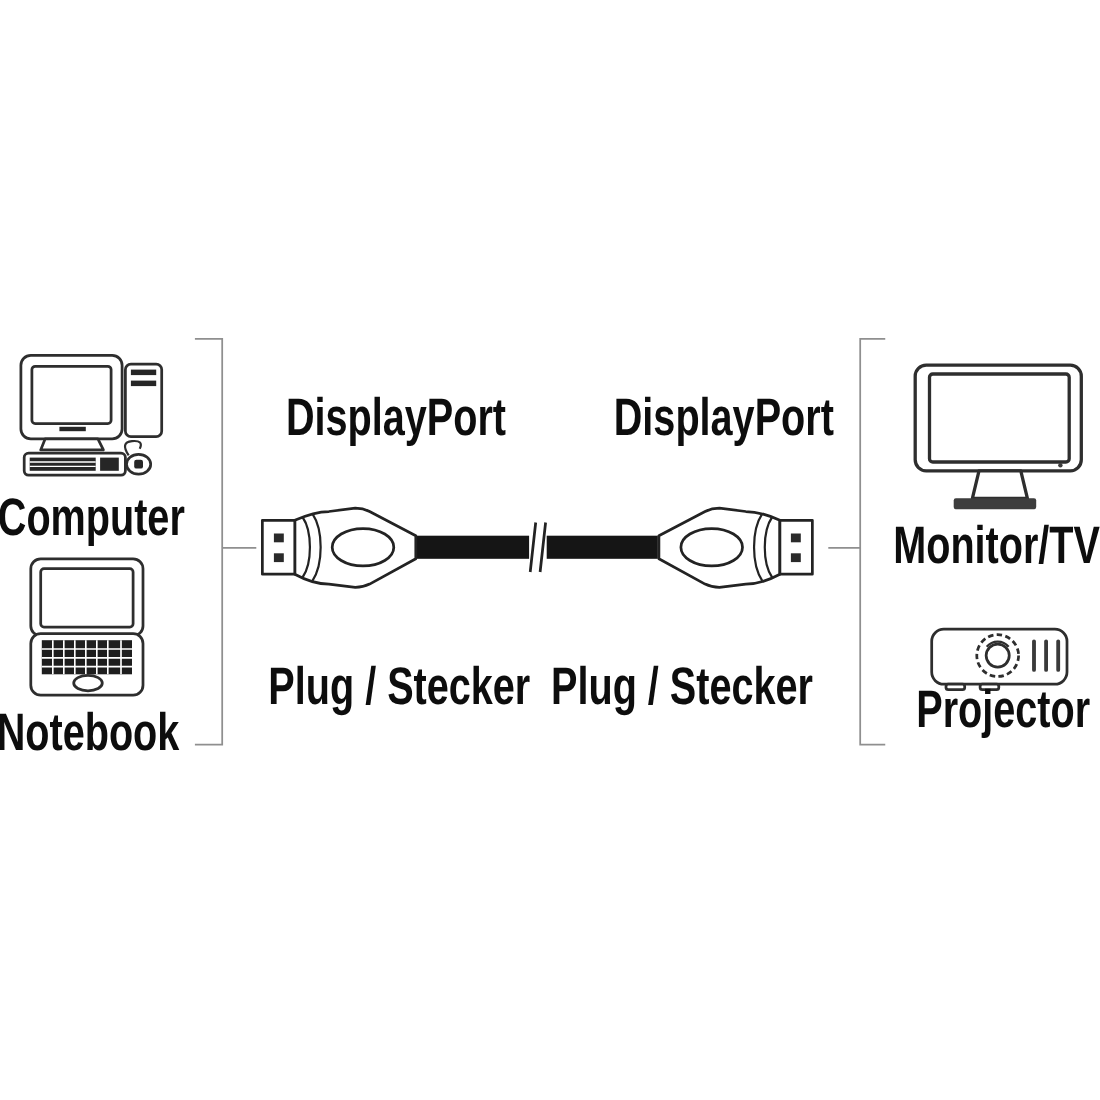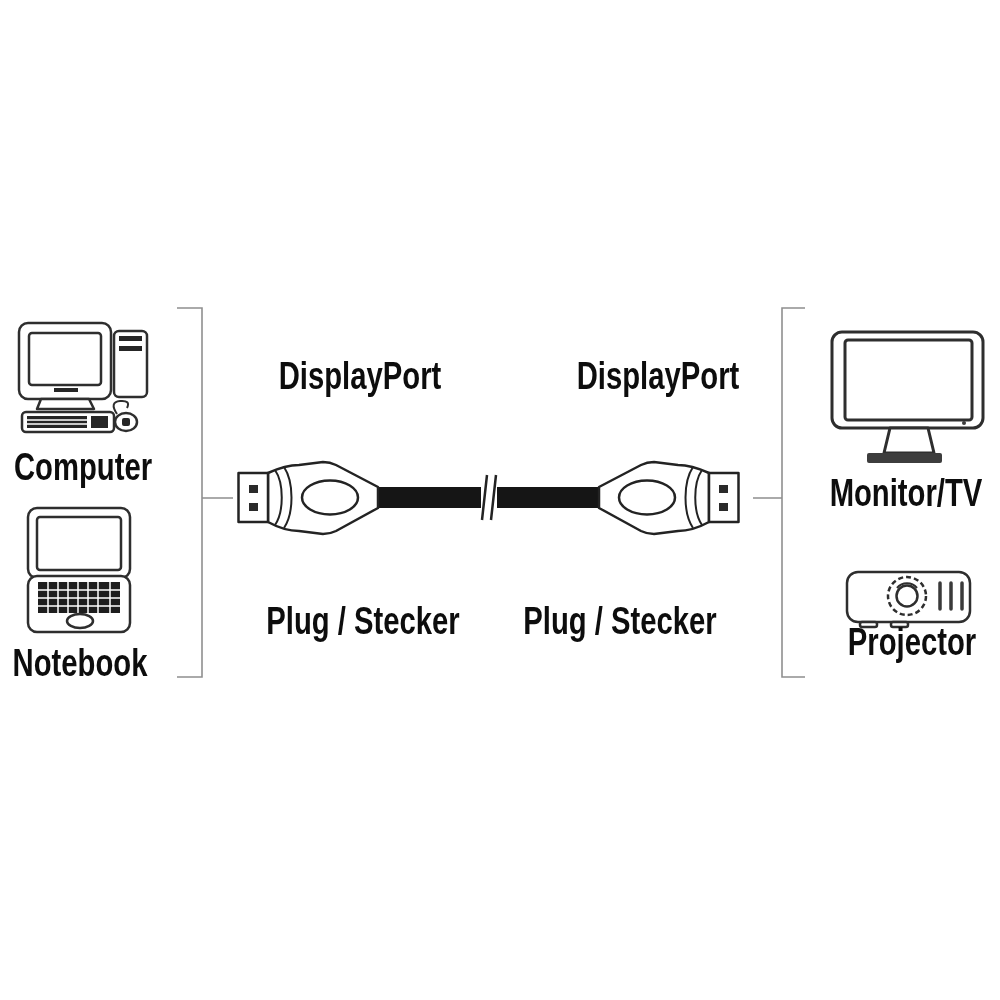--- a/index.html
+++ b/index.html
@@ -9,21 +9,21 @@
     background:#ffffff;
     overflow:hidden;
     font-family:"Liberation Sans",sans-serif;
   }
   .icon{position:absolute;}
   .lbl{
     position:absolute;
     transform:translateX(-50%);
     font-family:"Liberation Sans",sans-serif;
     font-weight:bold;
-    font-size:39px;
+    font-size:48px;
     line-height:1;
     color:#0d0d0d;
     white-space:nowrap;
   }
   .lbl>span{display:inline-block;transform:scaleX(0.75);}
 </style>
 </head>
 <body>
 
 <div class="canvas">

